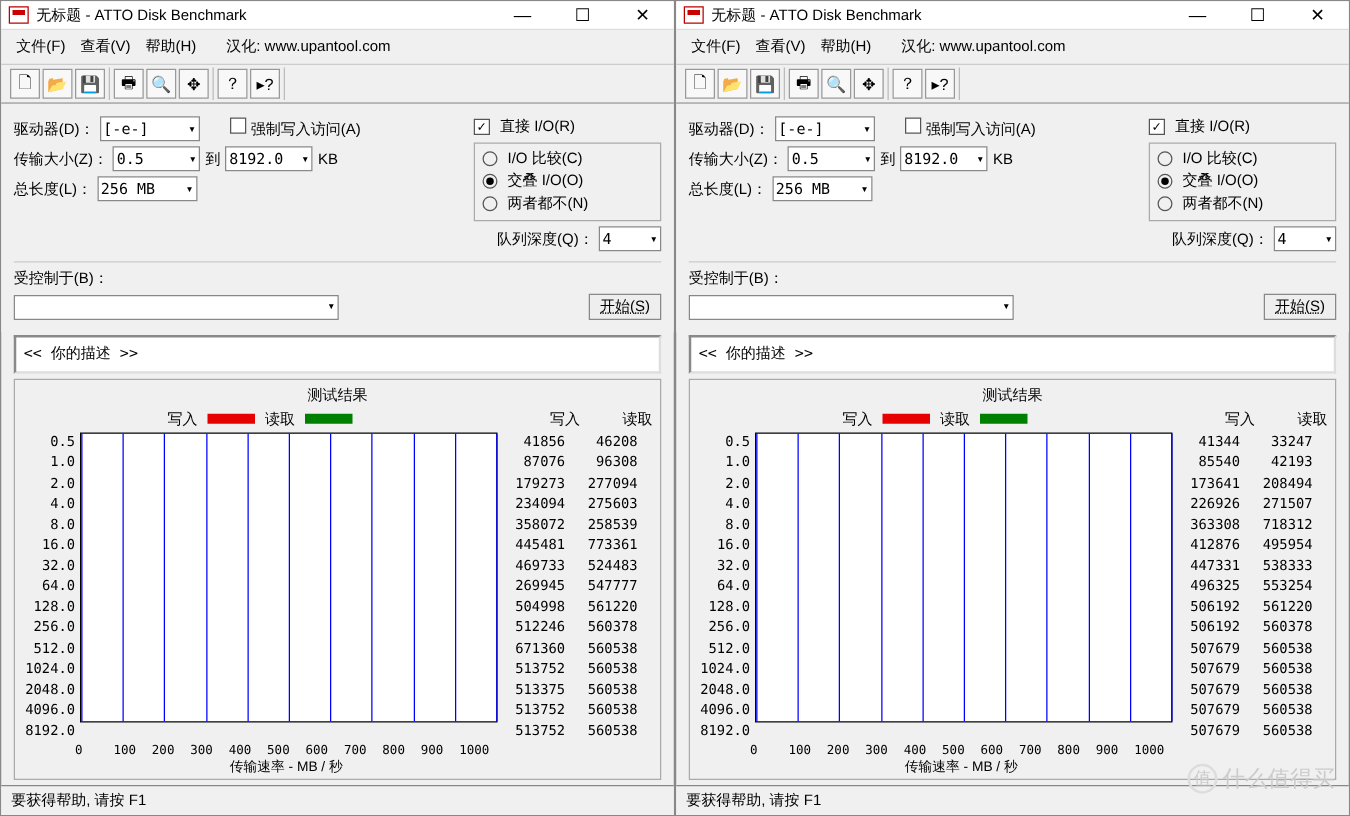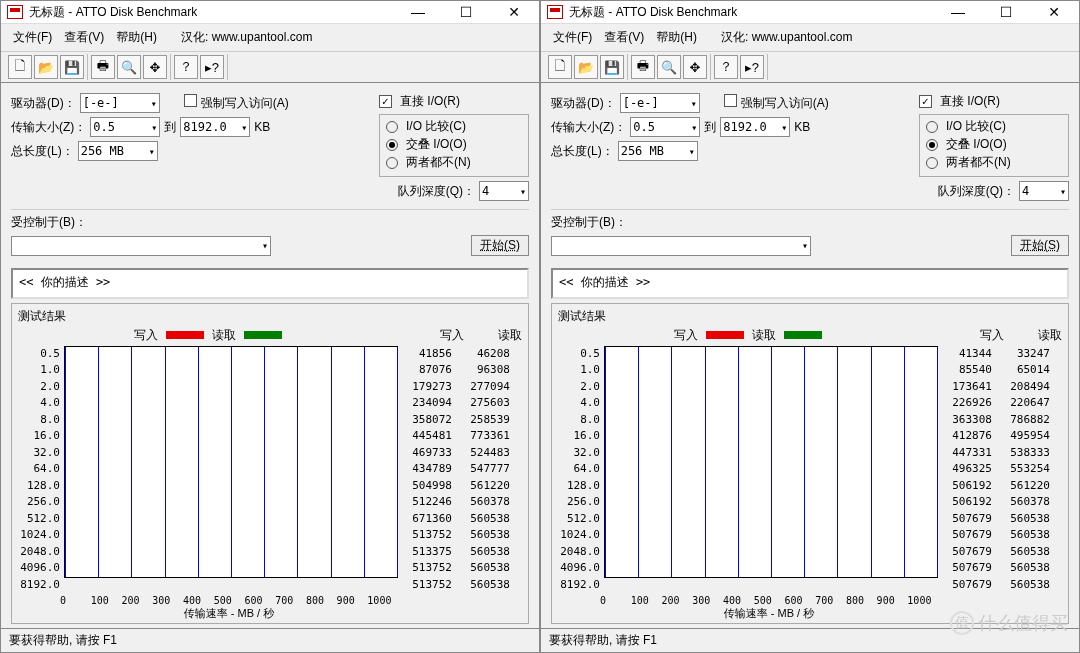--- a/index.html
+++ b/index.html
@@ -22,21 +22,21 @@
 .combo { border: 1px solid #888; background: #fff; height: 20px; padding: 0 2px; font-size: 12px; font-family: monospace; display: inline-flex; align-items: center; justify-content: space-between; }
 .combo::after { content: "▾"; margin-left: 4px; font-size: 10px; }
 .chk { width: 13px; height: 13px; border: 1px solid #555; background: #fff; display: inline-flex; align-items: center; justify-content: center; font-size: 10px; margin-right: 4px; }
 .chk.on::after { content: "✓"; }
 .radio { width: 12px; height: 12px; border: 1px solid #555; border-radius: 50%; display: inline-flex; align-items: center; justify-content: center; margin-right: 4px; }
 .radio.on::after { content: ""; width: 6px; height: 6px; background: #000; border-radius: 50%; }
 fieldset.io { border: 1px solid #aaa; padding: 2px 6px 4px; font-size: 12px; }
 .gobtn { border: 1px solid #888; background: #eee; padding: 1px 8px; font-size: 12px; cursor: pointer; }
 .desc-area { border: 2px inset #ddd; background: #fff; height: 36px; margin: 2px 10px 4px; padding: 4px 6px; font-family: monospace; }
 .results-box { border: 1px solid #aaa; margin: 0 10px 4px; padding: 4px 6px 2px; background: #f0f0f0; }
-.results-title { margin-bottom: 2px; }
+.results-title { text-align: center; margin-bottom: 2px; }
 .legend { display: flex; justify-content: center; gap: 8px; margin-bottom: 2px; align-items: center; }
 .sw { width: 38px; height: 8px; display: inline-block; }
 .sw.red { background: #e60000; }
 .sw.green { background: #008000; }
 .chart-row { display: flex; gap: 4px; }
 .ylabels { display: flex; flex-direction: column; font-family: monospace; font-size: 11px; text-align: right; width: 42px; }
 .ylabels div { height: 16.5px; line-height: 16.5px; }
 .plot { flex: 1; border: 1px solid #000; background: #fff; position: relative; height: 232px; }
 .grid { position: absolute; top: 0; bottom: 0; width: 1px; background: #00f; }
 .bar-pair { position: absolute; left: 0; height: 14px; }
@@ -291,21 +291,21 @@
             </div>
             <div class="nrow">
               <span>445481</span>
               <span>773361</span>
             </div>
             <div class="nrow">
               <span>469733</span>
               <span>524483</span>
             </div>
             <div class="nrow">
-              <span>434789</span>
+              <span>269945</span>
               <span>547777</span>
             </div>
             <div class="nrow">
               <span>504998</span>
               <span>561220</span>
             </div>
             <div class="nrow">
               <span>512246</span>
               <span>560378</span>
             </div>
@@ -545,33 +545,33 @@
             <span>写入</span>
             <span>读取</span>
           </div>
         <div class="nums">
             <div class="nrow">
               <span>41344</span>
               <span>33247</span>
             </div>
             <div class="nrow">
               <span>85540</span>
-              <span>65014</span>
+              <span>42193</span>
             </div>
             <div class="nrow">
               <span>173641</span>
               <span>208494</span>
             </div>
             <div class="nrow">
               <span>226926</span>
-              <span>220647</span>
+              <span>271507</span>
             </div>
             <div class="nrow">
               <span>363308</span>
-              <span>786882</span>
+              <span>718312</span>
             </div>
             <div class="nrow">
               <span>412876</span>
               <span>495954</span>
             </div>
             <div class="nrow">
               <span>447331</span>
               <span>538333</span>
             </div>
             <div class="nrow">

